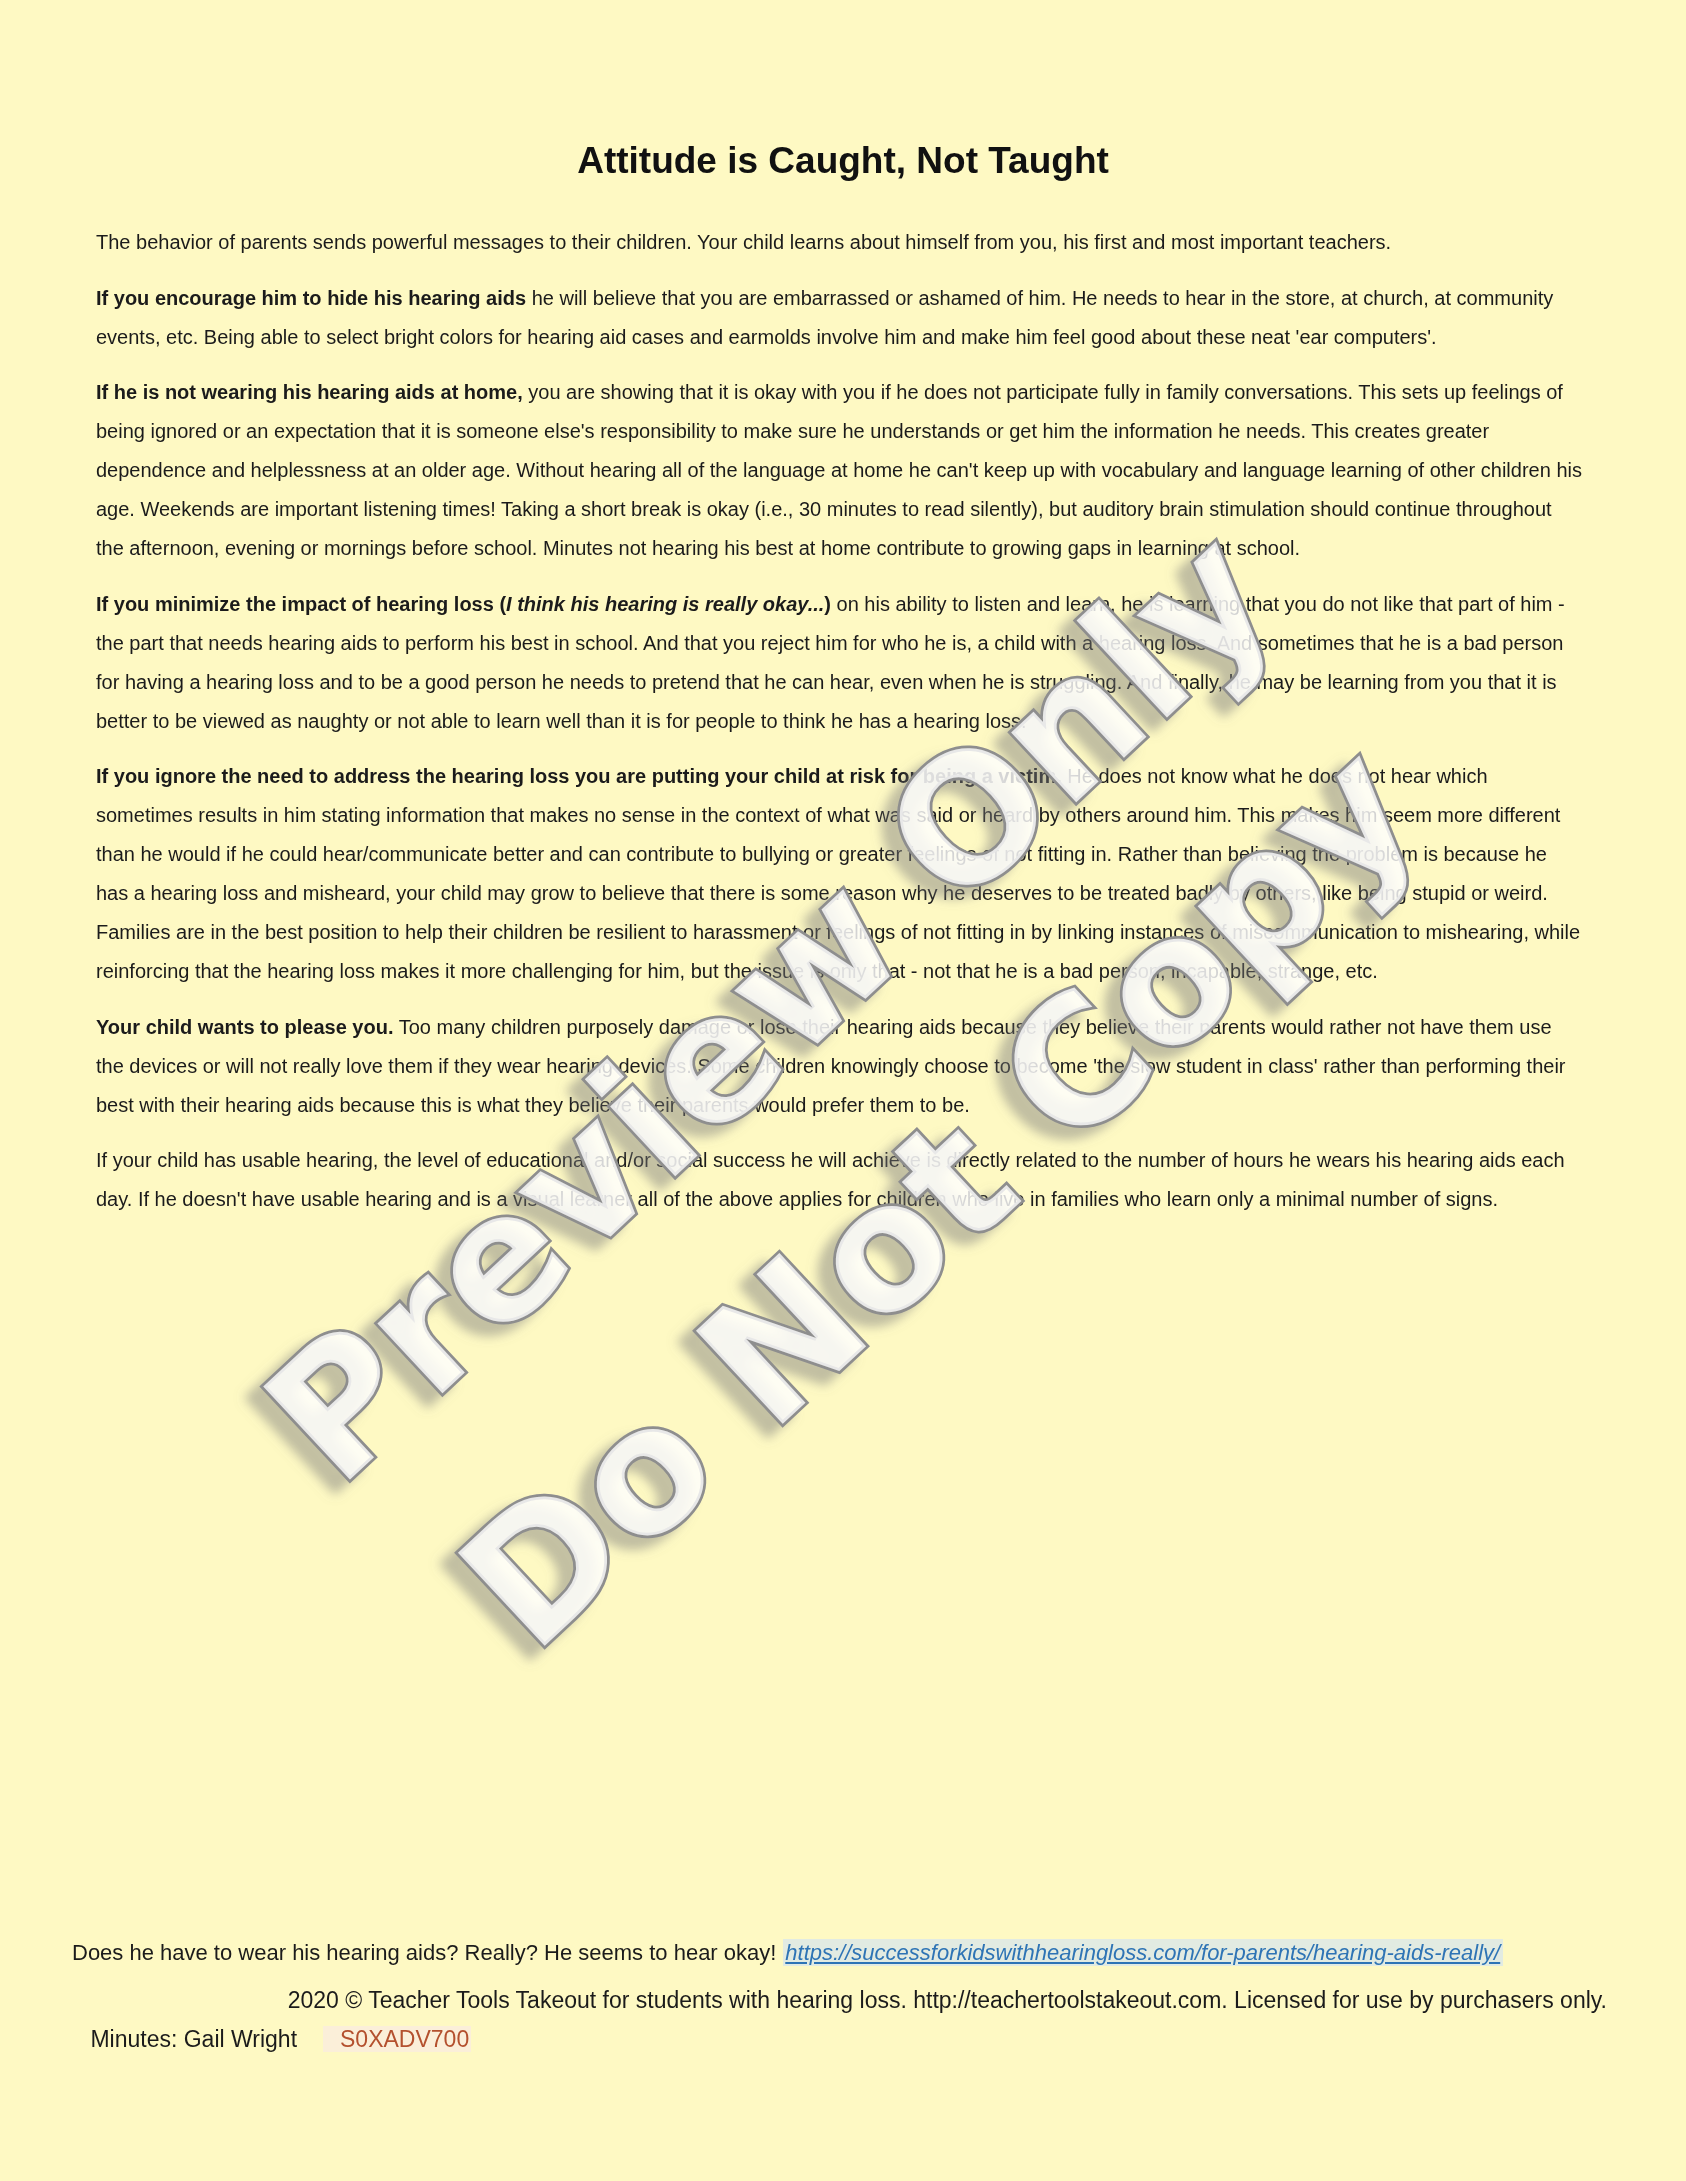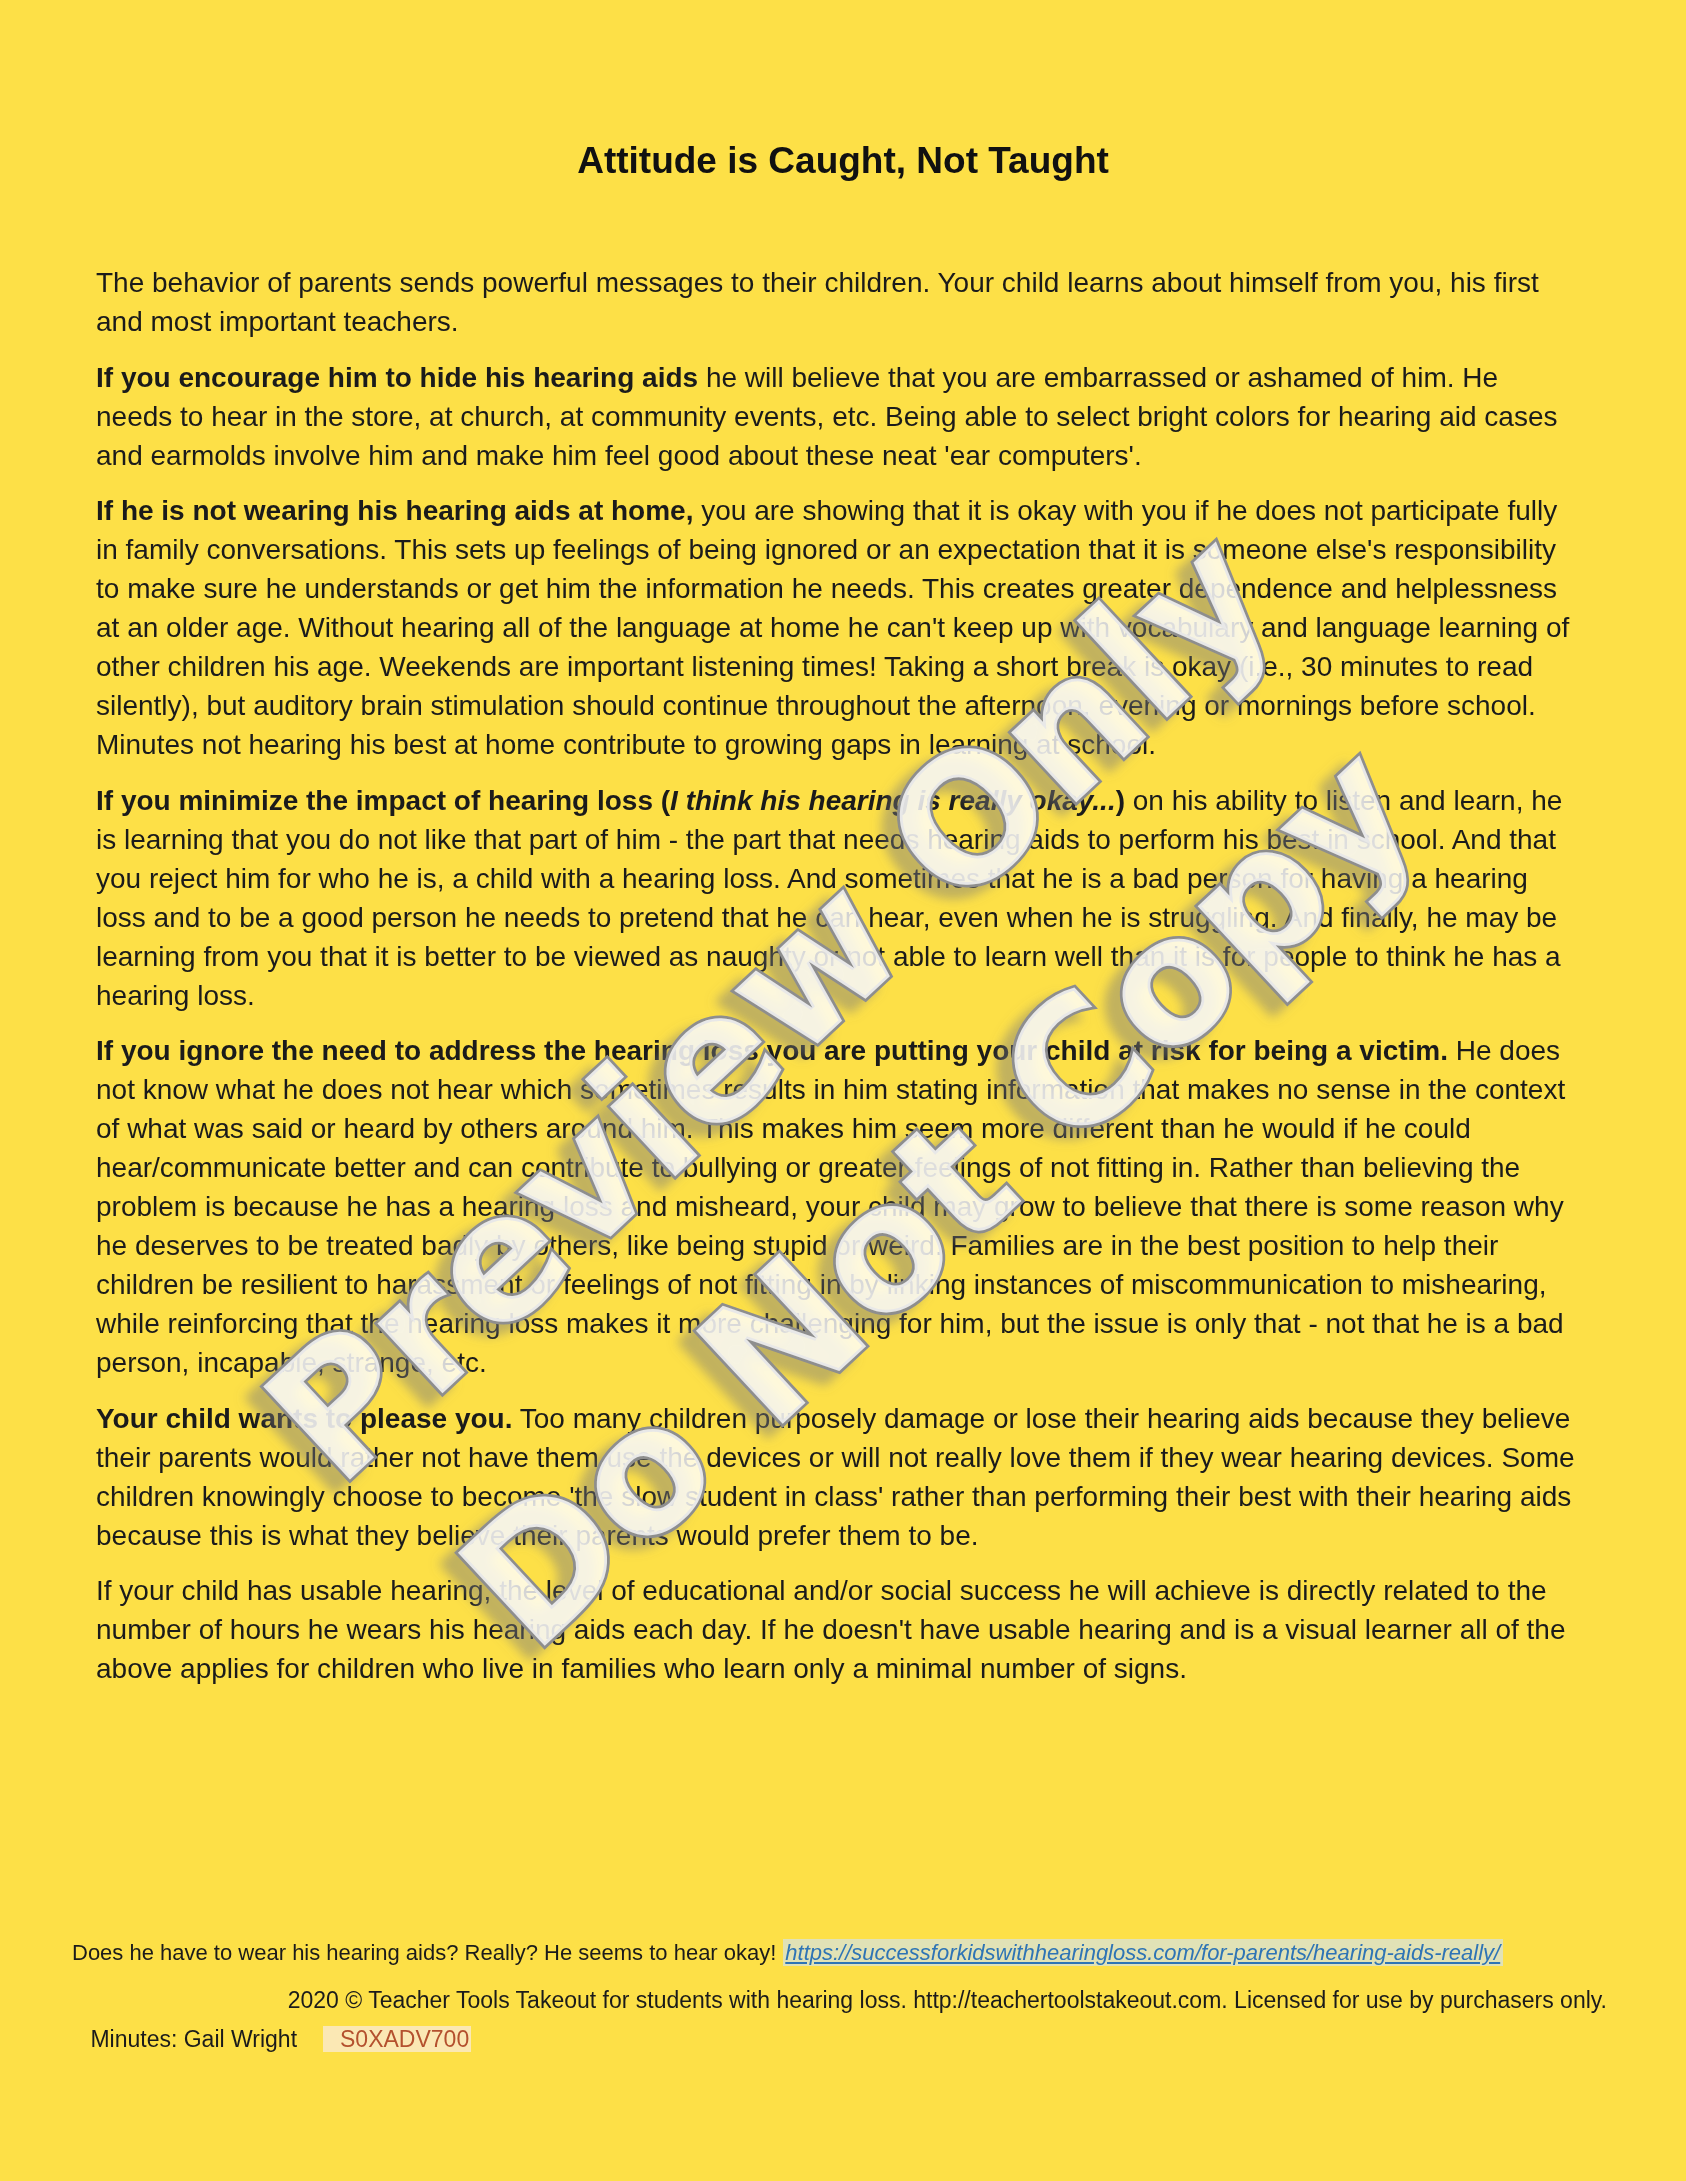--- a/index.html
+++ b/index.html
@@ -1,21 +1,21 @@
 <!DOCTYPE html>
 <html style="font-size:14.7px"><head>
 <meta charset="utf-8">
 <title>Attitude is Caught, Not Taught</title>
 <style>
   html, body { margin: 0; padding: 0; background: #ffffff; }
   .page {
     position: relative;
     width: 1686px;
     height: 2182px;
-    background: #fde047;
+    background: #fef9c3;
     font-family: "Liberation Sans", sans-serif;
     color: #1b1b1b;
     overflow: hidden;
   }
   .page-title {
     position: absolute;
     top: 140px;
     left: 0;
     right: 0;
     margin: 0;
@@ -23,24 +23,23 @@
     font-size: 37px;
     font-weight: 700;
     color: #111111;
     z-index: 1;
   }
   .body-text {
     position: absolute;
     top: 223px;
     left: 96px;
     width: 1486px;
-    font-size: 28px;
+    font-size: 20px;
     line-height: 39px;
     z-index: 1;
-    margin-top: 40px;
   }
   .para { margin: 0 0 16.5px 0; }
   .run-n  { font-weight: 400; font-style: normal; }
   .run-b  { font-weight: 700; font-style: normal; }
   .run-bi { font-weight: 700; font-style: italic; }
 
   .watermark-svg {
     position: absolute;
     top: 0; left: 0;
     width: 1686px;

